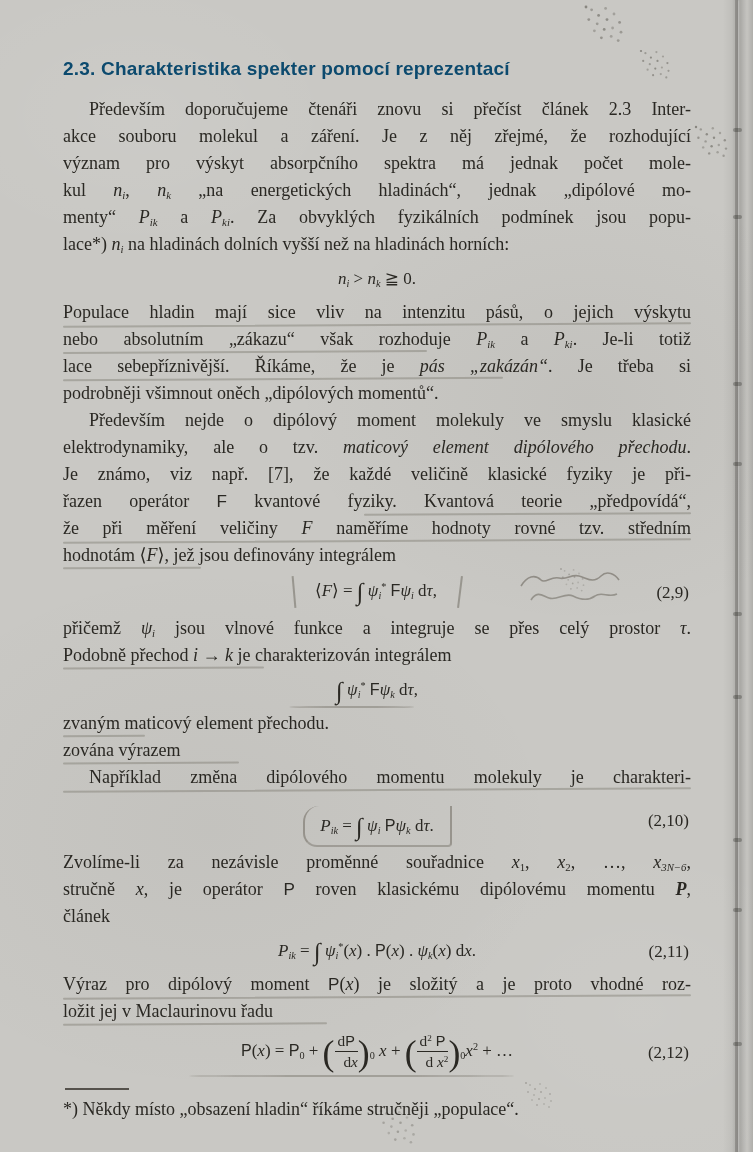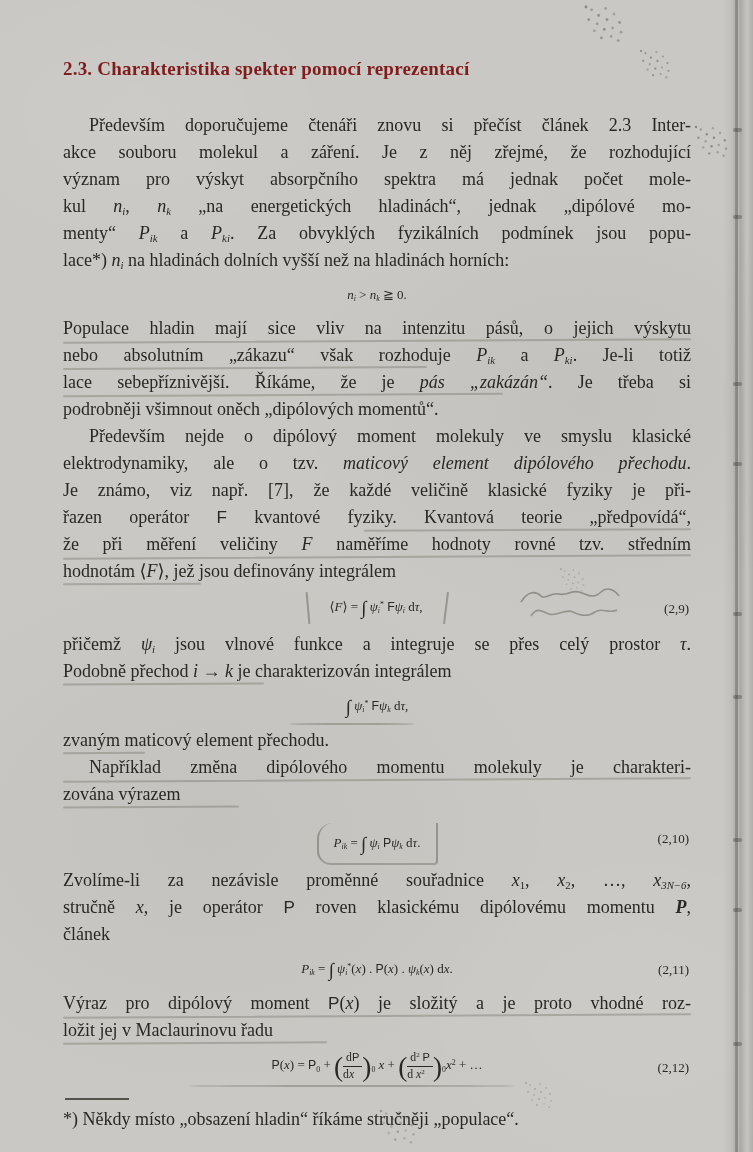--- a/index.html
+++ b/index.html
@@ -9,38 +9,38 @@
     background-image:
       radial-gradient(ellipse 300px 200px at 18% 10%, rgba(255,255,255,0.06), transparent 70%),
       radial-gradient(ellipse 420px 320px at 78% 35%, rgba(66,62,55,0.05), transparent 70%),
       radial-gradient(ellipse 500px 380px at 28% 72%, rgba(66,62,55,0.045), transparent 70%),
       radial-gradient(ellipse 350px 260px at 85% 88%, rgba(255,255,255,0.05), transparent 70%);
     font-family:"Liberation Serif", serif;
     color:#2a2823;
   }
   .content{position:absolute;left:63px;top:58px;width:628px;}
   .title{
-    font-family:Liberation Serif, serif;font-weight:bold;font-size:19px;
-    letter-spacing:0.2px;margin:0 0 32px 0;color:#7f1d1d;
+    font-family:Liberation Sans, sans-serif;font-weight:bold;font-size:19px;
+    letter-spacing:0.2px;margin:0 0 16px 0;color:#0c4a6e;
   }
   .para{font-size:18px;line-height:27px;}
   .line{text-align:justify;text-align-last:justify;position:relative;}
   .line.last{text-align-last:left;}
   .line.ind{text-indent:26px;}
   .it{font-style:italic;}
   .bd{font-weight:bold;}
   .sf{font-family:"Liberation Sans", sans-serif;font-size:0.95em;}
   sub{font-size:0.6em;vertical-align:-0.3em;line-height:0;}
   sup{font-size:0.6em;vertical-align:0.55em;line-height:0;}
   .int{font-size:1.45em;line-height:0;vertical-align:-0.15em;}
   
-  .eqrow{position:relative;text-align:center;font-size:13px;line-height:27px;margin:7px 0;}
+  .eqrow{position:relative;text-align:center;font-size:17px;line-height:27px;margin:7px 0;}
   .eq{position:relative;display:inline-block;}
   .eqnum{position:absolute;right:2px;top:50%;transform:translateY(-50%);}
-  .frac{display:inline-block;vertical-align:-0.75em;text-align:left;font-size:0.9em;line-height:1.2;}
+  .frac{display:inline-block;vertical-align:-0.75em;text-align:right;font-size:0.9em;line-height:1.2;}
   .fn{display:block;border-bottom:1.4px solid #2a2823;padding:0 3px 1px;}
   .fd{display:block;padding-top:1px;}
   .bigp{font-size:2.1em;font-weight:300;line-height:0;vertical-align:-0.26em;display:inline-block;}
   
   .pu{position:absolute;bottom:0px;height:2px;background:rgba(104,99,89,0.34);
       border-radius:2px;transform:rotate(-0.3deg);}
   .pm-sides::before,.pm-sides::after{content:"";display:inline-block;width:0;height:32px;
       border-left:2px solid rgba(104,99,89,0.5);vertical-align:middle;}
   .pm-sides::before{margin-right:20px;transform:rotate(-5deg);}
   .pm-sides::after{margin-left:22px;transform:rotate(7deg);}
@@ -125,22 +125,22 @@
         </svg></div>
       <div class="para">
         <div class="line">přičemž <span class="it">ψ</span><sub class="it">i</sub> jsou vlnové funkce a integruje se přes celý prostor <span class="it">τ</span>.</div>
         <div class="line last">Podobně přechod <span class="it">i</span> → <span class="it">k</span> je charakterizován integrálem<span class="pu" style="width: 32%; left: 0%;"></span></div>
       </div>
       <div class="eqrow"><span class="eq"><span class="int">∫</span> <span class="it">ψ</span><sub class="it">i</sub><sup>*</sup> <span class="sf">F</span><span class="it">ψ</span><sub class="it">k</sub> d<span class="it">τ</span>,</span><div class="equl" style="width: 20%;"></div></div>
       <div class="para">
         <div class="line last">zvaným maticový element přechodu.<span class="pu" style="width: 13%; left: 0%;"></span></div>
       </div>
       <div class="para">
+        <div class="line last">zována výrazem<span class="pu" style="width: 28%; left: 0%;"></span></div>
         <div class="line ind">Například změna dipólového momentu molekuly je charakteri-<span class="pu" style="width: 100%; left: 0%;"></span></div>
-        <div class="line last">zována výrazem<span class="pu" style="width: 28%; left: 0%;"></span></div>
       </div>
       <div class="eqrow"><span class="eq pm-box"><span class="it">P</span><sub class="it">ik</sub> = <span class="int">∫</span> <span class="it">ψ</span><sub class="it">i</sub> <span class="sf">P</span><span class="it">ψ</span><sub class="it">k</sub> d<span class="it">τ</span>.</span><span class="eqnum">(2,10)</span></div>
       <div class="para">
         <div class="line">Zvolíme-li za nezávisle proměnné souřadnice <span class="it">x</span><sub>1</sub>, <span class="it">x</span><sub>2</sub>, …, <span class="it">x</span><sub class="it">3N−6</sub>,</div>
         <div class="line">stručně <span class="it">x</span>, je operátor <span class="sf">P</span> roven klasickému dipólovému momentu <span class="it bd">P</span>,</div>
         <div class="line last">článek</div>
       </div>
       <div class="eqrow"><span class="eq"><span class="it">P</span><sub class="it">ik</sub> = <span class="int">∫</span> <span class="it">ψ</span><sub class="it">i</sub><sup>*</sup>(<span class="it">x</span>) . <span class="sf">P</span>(<span class="it">x</span>) . <span class="it">ψ</span><sub class="it">k</sub>(<span class="it">x</span>) d<span class="it">x</span>.</span><span class="eqnum">(2,11)</span></div>
       <div class="para">
         <div class="line">Výraz pro dipólový moment <span class="sf">P</span>(<span class="it">x</span>) je složitý a je proto vhodné roz-<span class="pu" style="width: 100%; left: 0%;"></span></div>

